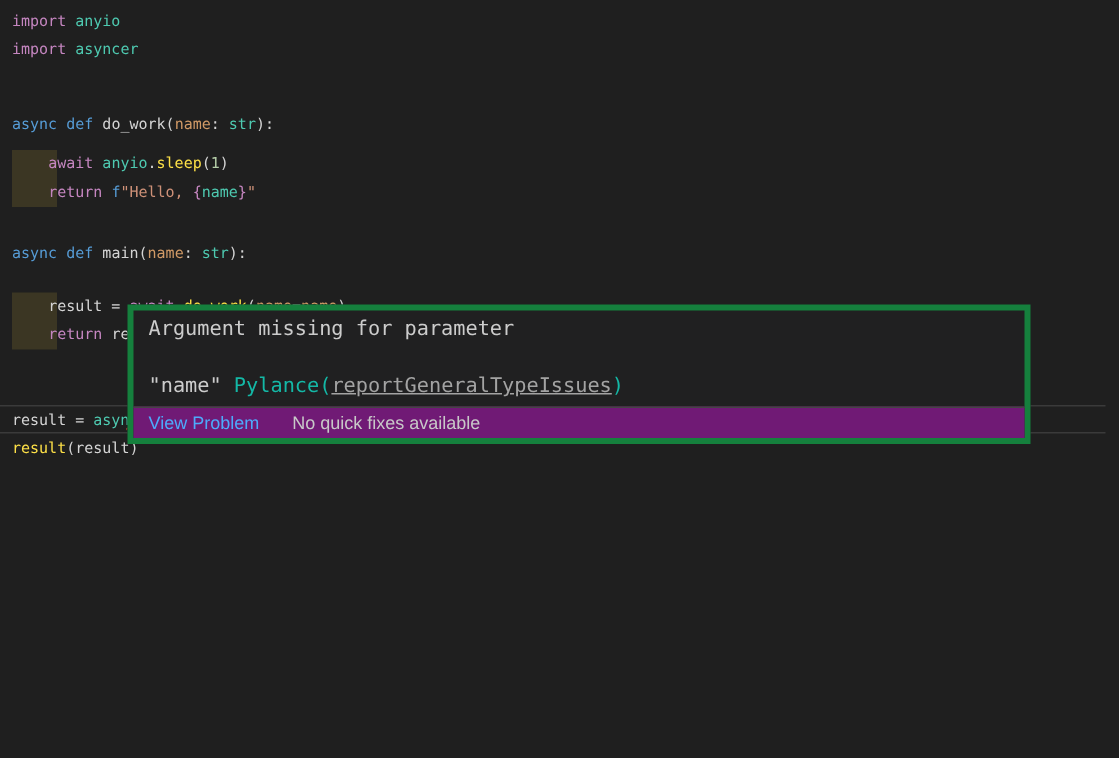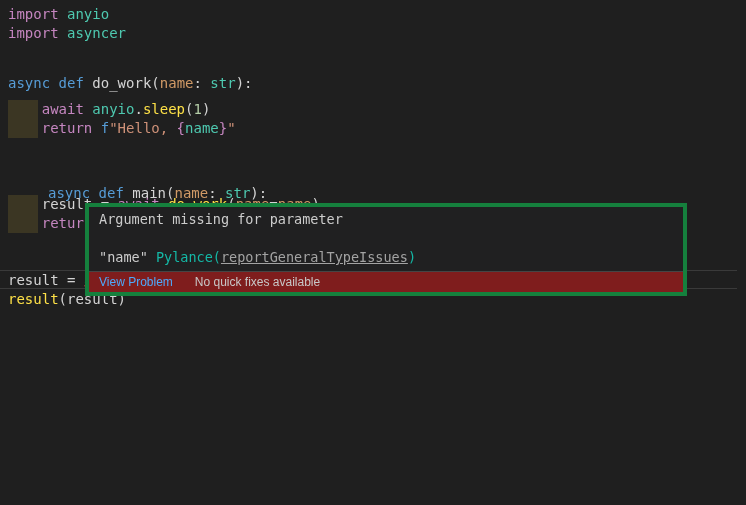--- a/index.html
+++ b/index.html
@@ -5,21 +5,21 @@
   * { box-sizing: border-box; margin: 0; padding: 0; }
   html,body { width:746px; height:505px; overflow:hidden; }
   body { background:#1f1f1f; font-family:"DejaVu Sans Mono", monospace; }
 
   #screen { position:relative; width:746px; height:505px; background:#1f1f1f; }
 
   
   #code-layer { position:absolute; inset:0; }
   .code-line {
     position:absolute; left:8px; height:19px; line-height:19px;
-    font-family:"DejaVu Sans Mono", monospace; font-size:14px;
+    font-family:"DejaVu Sans Mono", monospace; font-size:10px;
     white-space:pre; color:#d4d4d4;
   }
   .tk-fg     { color:#d4d4d4; }
   .tk-pink   { color:#c586c0; }
   .tk-blue   { color:#569cd6; }
   .tk-teal   { color:#4ec9b0; }
   .tk-yellow { color:#fde047; }
   .tk-orange { color:#d19a66; }
   .tk-str    { color:#ce9178; }
   .tk-num    { color:#b5cea8; }
@@ -54,21 +54,21 @@
   #hover-message {
     padding:3px 10px 4px 10px;
     font-family:"DejaVu Sans Mono", monospace; font-size:13.5px; line-height:19px;
     color:#cccccc; white-space:pre;
   }
   .hover-dim  { color:#14b8a6; }
   .hover-link { color:#a3a3a3; text-decoration:underline; cursor:pointer; }
   #hover-footer {
     display:flex; align-items:center; gap:22px;
     height:21px; padding:0 10px;
-    background:#7f1d1d; border-top:1px solid #454545;
+    background:#701a75; border-top:1px solid #454545;
     font-family:"Liberation Sans", sans-serif; font-size:12px;
   }
   #view-problem { color:#4daafc; cursor:pointer; }
   #no-fixes { color:#c8c8c8; }
 </style>
 </head>
 <body>
 
 <div id="screen">
 
@@ -79,21 +79,21 @@
   <div id="code-layer">
       <div class="code-line" style="top: 5px;"><span class="tk-pink">import</span><span class="tk-fg"> </span><span class="tk-teal">anyio</span></div>
       <div class="code-line" style="top: 24px;"><span class="tk-pink">import</span><span class="tk-fg"> </span><span class="tk-teal">asyncer</span></div>
       <div class="code-line" style="top: 43px;"></div>
       <div class="code-line" style="top: 62px;"></div>
       <div class="code-line" style="top: 74px;"><span class="tk-blue">async</span><span class="tk-fg"> </span><span class="tk-blue">def</span><span class="tk-fg"> </span><span class="tk-fg">do_work</span><span class="tk-fg">(</span><span class="tk-orange">name</span><span class="tk-fg">: </span><span class="tk-teal">str</span><span class="tk-fg">):</span></div>
       <div class="code-line" style="top: 100px;"><span class="tk-fg">    </span><span class="tk-pink">await</span><span class="tk-fg"> </span><span class="tk-teal">anyio</span><span class="tk-fg">.</span><span class="tk-yellow">sleep</span><span class="tk-fg">(</span><span class="tk-num">1</span><span class="tk-fg">)</span></div>
       <div class="code-line" style="top: 119px;"><span class="tk-fg">    </span><span class="tk-pink">return</span><span class="tk-fg"> </span><span class="tk-blue">f</span><span class="tk-str">"Hello, </span><span class="tk-pink">{</span><span class="tk-teal">name</span><span class="tk-pink">}</span><span class="tk-str">"</span></div>
       <div class="code-line" style="top: 138px;"></div>
       <div class="code-line" style="top: 157px;"></div>
-      <div class="code-line" style="top: 184px; margin-left: 40px;"><span class="tk-blue">async</span><span class="tk-fg"> </span><span class="tk-blue">def</span><span class="tk-fg"> </span><span class="tk-fg">main</span><span class="tk-fg">(</span><span class="tk-orange">name</span><span class="tk-fg">: </span><span class="tk-teal">str</span><span class="tk-fg">):</span></div>
+      <div class="code-line" style="top: 160px;"><span class="tk-blue">async</span><span class="tk-fg"> </span><span class="tk-blue">def</span><span class="tk-fg"> </span><span class="tk-fg">main</span><span class="tk-fg">(</span><span class="tk-orange">name</span><span class="tk-fg">: </span><span class="tk-teal">str</span><span class="tk-fg">):</span></div>
       <div class="code-line" style="top: 195px;"><span class="tk-fg">    </span><span class="tk-fg">result</span><span class="tk-fg"> = </span><span class="tk-pink">await</span><span class="tk-fg"> </span><span class="tk-yellow">do_work</span><span class="tk-fg">(</span><span class="tk-orange">name</span><span class="tk-fg">=</span><span class="tk-orange">name</span><span class="tk-fg">)</span></div>
       <div class="code-line" style="top: 214px;"><span class="tk-fg">    </span><span class="tk-pink">return</span><span class="tk-fg"> </span><span class="tk-fg">result</span></div>
       <div class="code-line" style="top: 233px;"></div>
       <div class="code-line" style="top: 252px;"></div>
       <div class="code-line" style="top: 271px;"><span class="tk-fg">result</span><span class="tk-fg"> = </span><span class="tk-teal">asyncer</span><span class="tk-fg">.</span><span class="tk-yellow">runnify</span><span class="tk-fg">(</span><span class="tk-teal">main</span><span class="tk-fg">)</span><span class="tk-bracket">(</span><span class="cursor"></span><span class="tk-bracket">)</span></div>
       <div class="code-line" style="top: 290px;"><span class="tk-yellow">result</span><span class="tk-fg">(</span><span class="tk-fg">result</span><span class="tk-fg">)</span></div>
     </div>
 
   <div id="error-squiggle"></div>
 

